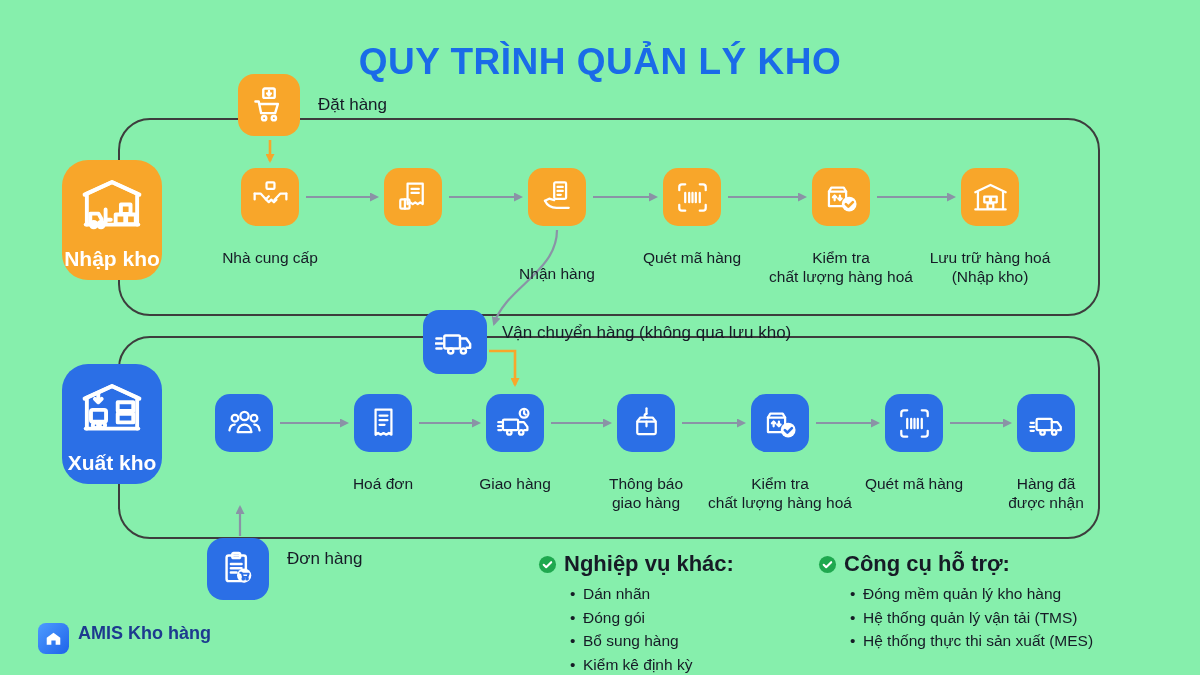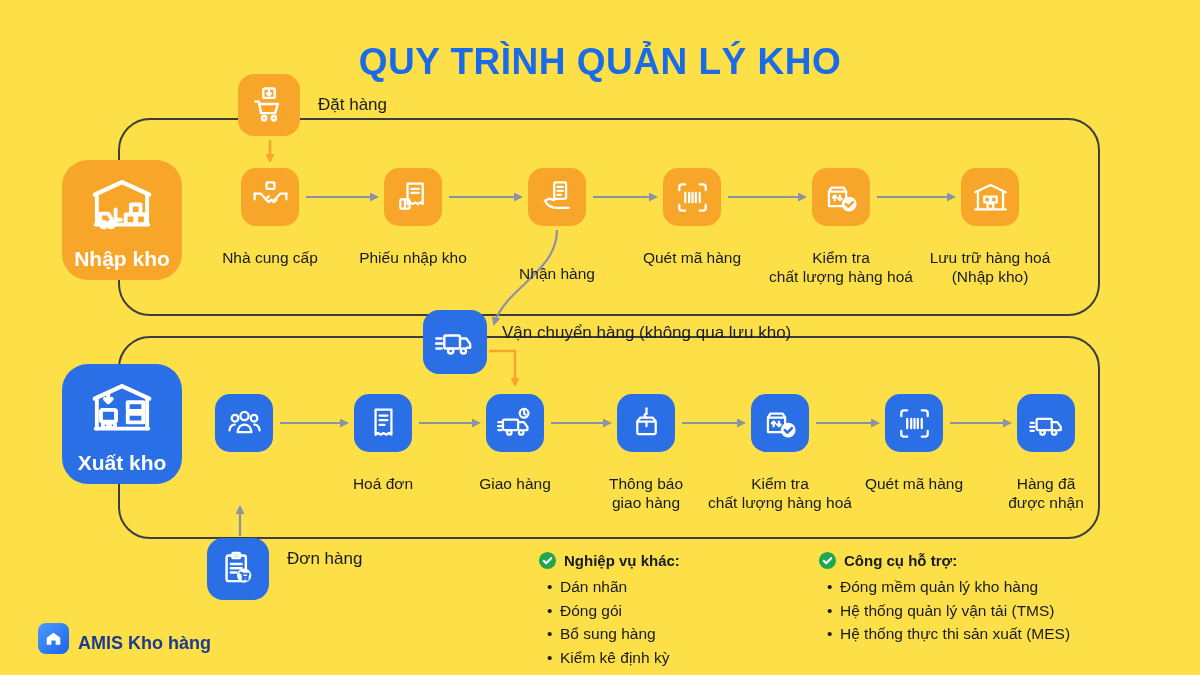--- a/index.html
+++ b/index.html
@@ -1,28 +1,28 @@
 <!DOCTYPE html>
 <html style="--orange: #F8A62A; --blue: #2B6FE6; --title: #1A6BE8; --green: #1FA84F;"><head>
 <meta charset="utf-8">
 <style>
   html,body{margin:0;padding:0;background:#fff;font-family:"Liberation Sans",sans-serif;color:#161B26;}
-  #canvas{position:relative;width:1200px;height:675px;background:#fde047;overflow:hidden;}
+  #canvas{position:relative;width:1200px;height:675px;background:#86efac;overflow:hidden;}
 
   .title{position:absolute;left:0;right:0;top:16px;text-align:center;font-size:37px;font-weight:800;
          color:var(--title,#1A6BE8);letter-spacing:.5px;}
 
   .frame{position:absolute;border:2px solid #3D3D3D;border-radius:32px;}
   #frame-1{left:118px;top:118px;width:978px;height:194px;}
   #frame-2{left:118px;top:336px;width:978px;height:199px;}
 
   .bg-orange{background:var(--orange,#F8A62A);}
   .bg-blue{background:var(--blue,#2B6FE6);}
 
-  .badge{position:absolute;width:120px;height:120px;border-radius:26px;display:flex;flex-direction:column;
+  .badge{position:absolute;width:100px;height:120px;border-radius:26px;display:flex;flex-direction:column;
          align-items:center;justify-content:space-between;padding:12px 4px 9px;box-sizing:border-box;z-index:6;}
   .badge .icon-slot svg{width:64px;height:64px;display:block;}
   .badge-label{color:#fff;font-size:21px;font-weight:700;white-space:nowrap;}
   #badge-nhap{left:62px;top:160px;}
   #badge-xuat{left:62px;top:364px;}
 
   .step-icon{position:absolute;width:58px;height:58px;border-radius:15px;display:flex;align-items:center;
              justify-content:center;z-index:6;}
   .step-icon svg{width:37px;height:37px;display:block;}
   .step-label{position:absolute;width:180px;text-align:center;font-size:15.5px;line-height:19px;
@@ -38,26 +38,26 @@
   #label-van-chuyen{left:502px;top:323px;font-size:17px;}
   #label-don-hang{left:287px;top:549px;}
 
   #connectors{position:absolute;left:0;top:0;z-index:5;pointer-events:none;}
 
   .info-list{position:absolute;z-index:4;}
   #list-0{left:538px;top:551px;}
   #list-1{left:818px;top:551px;}
   .list-title-row{display:flex;align-items:center;gap:7px;}
   .list-title-row svg{display:block;}
-  .list-title{font-weight:700;font-size:15px;}
+  .list-title{font-weight:700;font-size:22px;}
   .list-items{margin:5px 0 0;padding:0 0 0 22px;list-style:none;}
-  .list-items li{font-size:15.5px;line-height:23.5px;position:relative;}
+  .list-items li{font-size:15.5px;line-height:23.5px;position:relative;margin-left:23px;}
   .list-items li::before{content:"\2022";position:absolute;left:-13px;}
 
-  .logo{position:absolute;left:38px;top:623px;display:flex;align-items:flex-end;gap:9px;z-index:4;}
+  .logo{position:absolute;left:38px;top:623px;display:flex;align-items:flex-start;gap:9px;z-index:4;}
   .logo svg{display:block;}
   .logo-text{font-size:18px;font-weight:700;color:#1D3A8F;white-space:nowrap;}
 </style>
 </head>
 <body>
 
 <div id="canvas">
 
   <h1 class="title">QUY TRÌNH QUẢN LÝ KHO</h1>
 
@@ -224,21 +224,20 @@
     </div>
     <div class="step-label" style="left: 180px; top: 248px;">Nhà cung cấp</div>
     <div class="step-icon bg-orange" style="left: 384px; top: 168px;">
       <svg viewBox="0 0 28 28" fill="none" stroke="#ffffff" stroke-width="1.7" stroke-linecap="round" stroke-linejoin="round">
         <path d="M9.5 3.5h11.5v15.5l-1.9-1.3-1.9 1.3-1.9-1.3-1.9 1.3-1.9-1.3-2 1.3z"></path>
         <path d="M12.5 7.5h5.5M12.5 10.5h5.5"></path>
         <rect x="4" y="15.5" width="7" height="7" rx="1"></rect>
         <path d="M7.5 15.5v7"></path>
       </svg>
     </div>
-    <div class="step-label" style="left: 323px; top: 248px;">Phiếu nhập kho</div>
     <div class="step-icon bg-orange" style="left: 528px; top: 168px;">
       <svg viewBox="0 0 28 28" fill="none" stroke="#ffffff" stroke-width="1.7" stroke-linecap="round" stroke-linejoin="round">
         <rect x="11.5" y="2.5" width="9" height="12.5" rx="1"></rect>
         <path d="M14 6h4M14 9h4M14 12h2.5"></path>
         <path d="M4.5 16.5l3.2-1.6 3.8 1.1"></path>
         <path d="M4.5 16.5c1.6 3.4 4.9 5.3 8.8 5.3h9.2"></path>
       </svg>
     </div>
     <div class="step-label" style="left: 467px; top: 264px; text-align: center;">Nhận hàng</div>
     <div class="step-icon bg-orange" style="left: 663px; top: 168px;">

